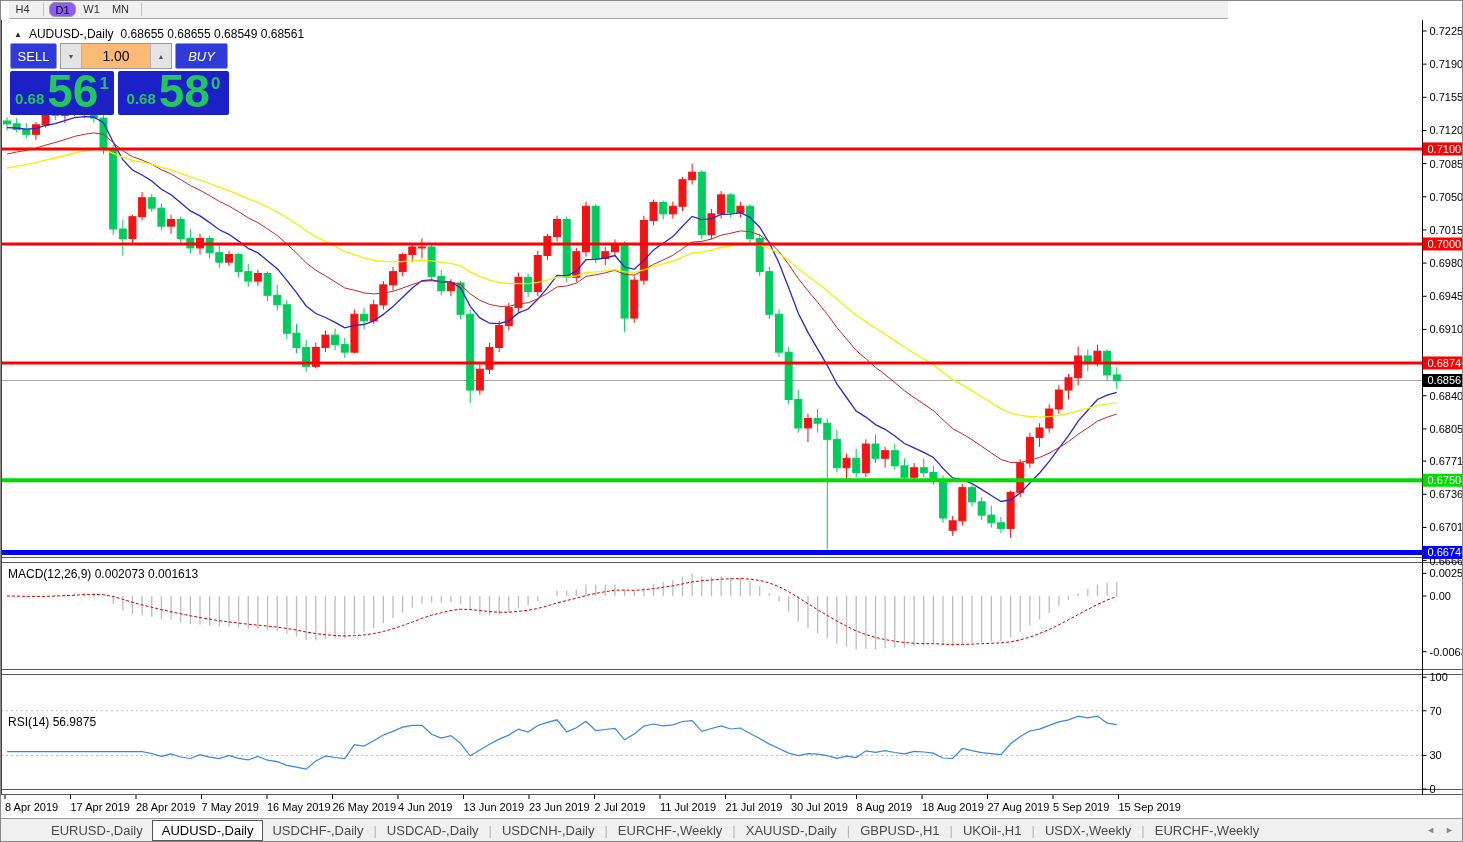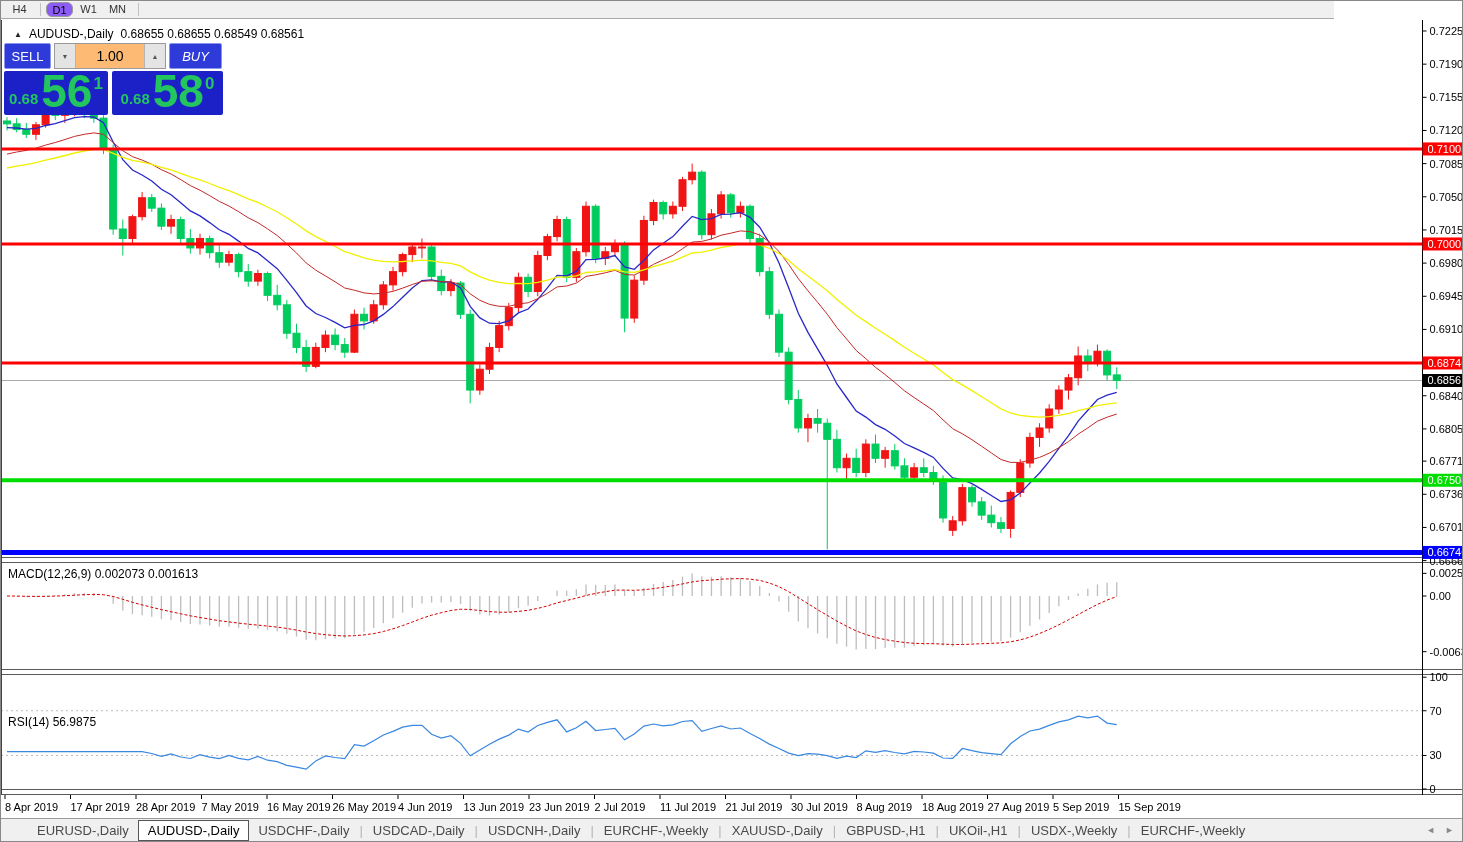--- a/index.html
+++ b/index.html
@@ -1,31 +1,31 @@
 <!DOCTYPE html>
 <html><head>
 <meta charset="utf-8">
 <style>
   * { box-sizing: border-box; margin:0; padding:0; }
   body { font-family:"Liberation Sans", sans-serif; background:#d4d0c8; }
   .app { position:relative; width:1463px; height:842px; background:#fff; overflow:hidden; border:1px solid #888; }
 
-  .toolbar { position:absolute; top:0; left:0; width:1333px; height:18px; background:#f0f0f0;
-             border-bottom:1px solid #a9a9a9; display:flex; align-items:center; padding-left:5px; }
+  .toolbar { position:absolute; top:0; left:8px; width:1219px; height:18px; background:#f0f0f0;
+             border-bottom:1px solid #a9a9a9; display:flex; align-items:center; }
   .tf-btn { min-width:27px; height:15px; line-height:15px; text-align:center; font-size:11px; color:#333; margin-right:2px; }
   .tf-btn.active { background:#8b5cf6; border:1px solid #9a9a9a; border-radius:6px; color:#000; }
   .toolbar-sep { width:1px; height:13px; background:#c2c2c2; margin:0 5px; }
 
   .chart-svg { position:absolute; top:19px; left:0; }
 
   .symbol-header { position:absolute; top:26px; left:13px; font-size:12px; color:#000;
                    display:flex; align-items:center; gap:7px; z-index:5; }
   .collapse-icon { font-size:8px; color:#222; }
 
-  .trade-panel { position:absolute; top:42px; left:3px; width:219px; z-index:6; }
+  .trade-panel { position:absolute; top:42px; left:9px; width:219px; z-index:6; }
   .tp-row1 { display:flex; gap:3px; height:26px; margin-bottom:2px; }
   .tp-btn { background:#2F3BD9; border:1px solid #8894F0; border-radius:2px; color:#fff; font-size:13px;
             display:flex; align-items:center; justify-content:center; cursor:pointer; }
   .tp-sell { width:47px; } .tp-buy { width:53px;font-style:italic; }
   .tp-spinner { width:112px; display:flex; border:1px solid #9a9a9a; background:#fdba74; }
   .tp-spin-btn { width:21px; background:#e4e4e4; color:#555; font-size:7px;
                  display:flex; align-items:center; justify-content:center; }
   .tp-spin-down { border-right:1px solid #b5b5b5; }
   .tp-spin-up { border-left:1px solid #b5b5b5; }
   .tp-vol { flex:1; font-size:14px; color:#000; display:flex; align-items:center; justify-content:center; }
@@ -33,21 +33,21 @@
   .tp-price { background:#1B21C6; border-radius:2px; color:#22c55e; display:flex; align-items:flex-end;
               justify-content:center; padding-bottom:4px; }
   .tp-price-sell { width:104px; } .tp-price-buy { width:111px; }
   .tp-price .prefix { font-size:15px; font-weight:bold; margin-right:3px; margin-bottom:4px; }
   .tp-price .big { font-size:46px; font-weight:bold; line-height:0.82; }
   .tp-price .sup { font-size:17px; font-weight:bold; margin-left:1px; position:relative; top:-17px; }
 
   .pane-label { position:absolute; font-size:12px; color:#000; z-index:4; }
 
   .tabbar { position:absolute; left:0; bottom:0; width:1463px; height:23px; background:#f0f0f0;
-            border-top:1px solid #999; display:flex; align-items:center; padding-left:27px; font-size:13px; color:#4a4a4a; }
+            border-top:1px solid #999; display:flex; align-items:center; padding-left:41px; font-size:13px; color:#4a4a4a; }
   .tab { padding:2px 9px; white-space:nowrap; cursor:pointer; }
   .tab.active { background:#fff; border:1px solid #555; color:#000; }
   .tab-sep { color:#b5b5b5; padding:0 1px; }
   .tab-arrows { margin-left:auto; margin-right:10px; color:#888; font-size:9px; display:flex; gap:10px; }
 </style>
 </head>
 <body>
 
 <div class="app">
 

